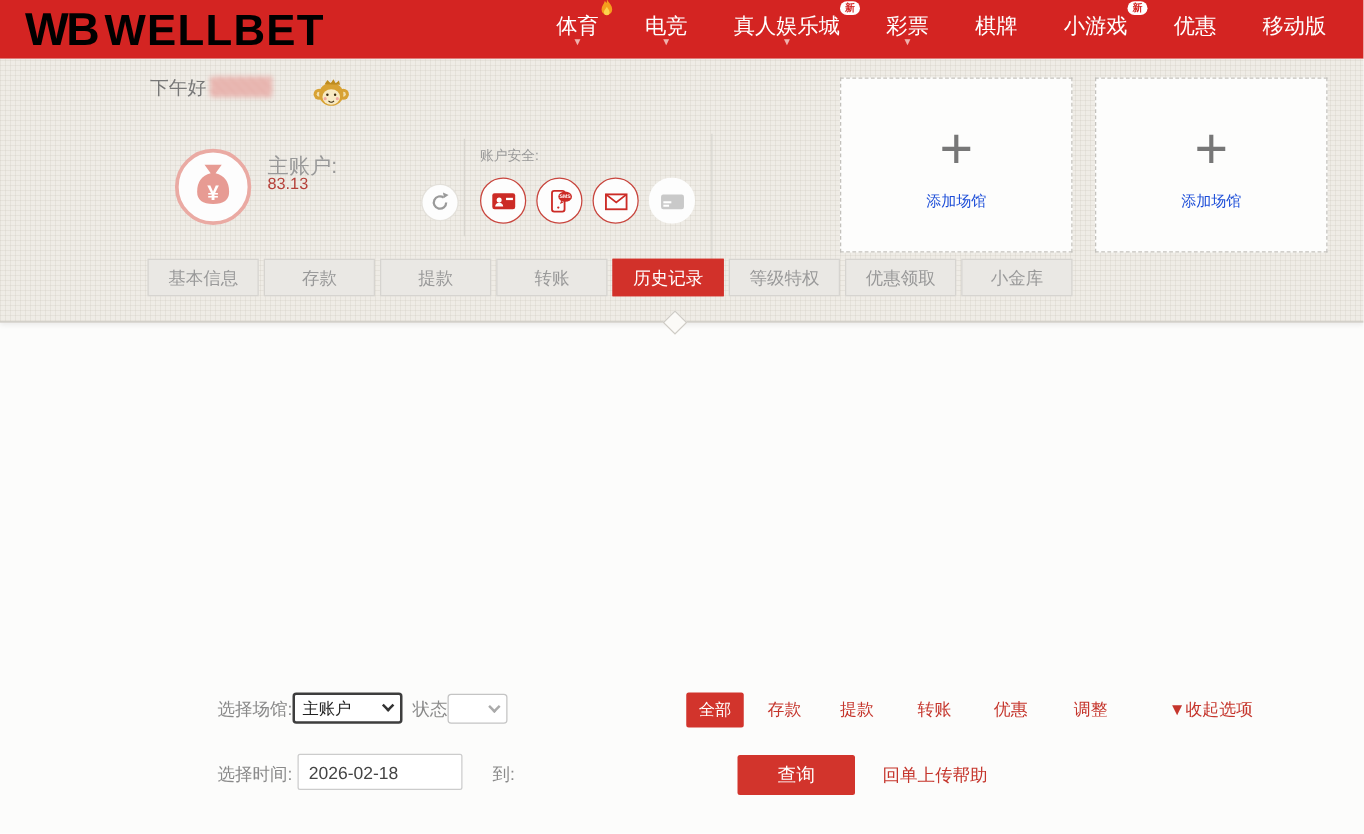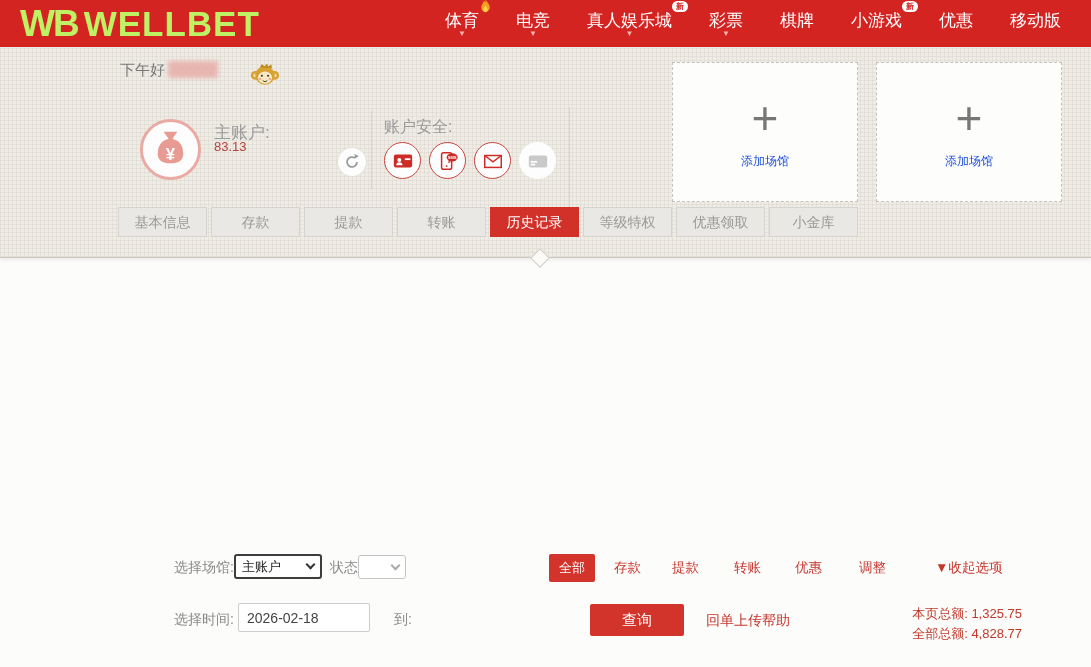--- a/index.html
+++ b/index.html
@@ -3,21 +3,21 @@
 <meta charset="utf-8">
 <style>
   * { margin:0; padding:0; box-sizing:border-box; }
   body { background:#fff; }
   .page {
     position:relative; width:1091px; height:667px; overflow:hidden;
     font-family:"Liberation Sans","DejaVu Sans",sans-serif; background:#fcfcfb;
   }
   
   .navbar { position:absolute; top:0; left:0; width:1091px; height:47px; background:#d42422; }
-  .logo { position:absolute; left:20px; top:3px; color:#bef264; cursor:pointer; display:flex; align-items:baseline;text-align:center; }
+  .logo { position:absolute; left:20px; top:3px; color:#000000; cursor:pointer; display:flex; align-items:baseline;text-align:center; }
   .logo-mark { font-size:37px; font-weight:800; letter-spacing:-2px; margin-right:6px; }
   .logo-text { font-size:35px; font-weight:800; letter-spacing:1px; }
   .nav { position:absolute; left:445px; top:0; height:47px; display:flex; align-items:center; gap:37px; }
   .nav-item { position:relative; height:100%; display:flex; align-items:center; padding-bottom:7px; color:#fff; font-size:17px; cursor:pointer; white-space:nowrap; }
   .nav-caret { position:absolute; top:29px; left:50%; transform:translateX(-50%); font-size:8px; color:#efb3ae; }
   .nav-badge { position:absolute; top:1px; right:-16px; background:#fff; color:#d42422; font-size:8px; line-height:11px; padding:0 4px; border-radius:6px; font-weight:bold; }
   .nav-flame { position:absolute; top:-1px; right:-13px; }
   
   .panel {
     position:absolute; top:47px; left:0; width:1091px; height:211px;
@@ -32,21 +32,21 @@
   .name-blur { width:50px; height:17px; margin-left:3px; border-radius:2px;
     background:linear-gradient(45deg,#eec5c0 25%,#e2a7a1 25% 50%,#eec5c0 50% 75%,#e2a7a1 75%);
     background-size:8px 8px; filter:blur(2px); }
   .monkey { margin-left:32px; display:inline-flex; }
   .moneybag { position:absolute; left:139px; top:71px; }
   .bal-label { position:absolute; left:214px; top:74px; font-size:17px; color:#999; }
   .bal-value { position:absolute; left:214px; top:92px; font-size:13px; color:#b5413a; }
   .refresh { position:absolute; left:338px; top:101px; width:28px; height:28px; border-radius:50%; background:#fdfdfd; display:flex; align-items:center; justify-content:center; cursor:pointer; box-shadow:0 0 0 1px #e3e0da; }
   .vdiv1 { position:absolute; left:371px; top:64px; width:1px; height:78px; background:#d8d5cf; }
   .vdiv2 { position:absolute; left:569px; top:60px; width:1px; height:128px; background:#d8d5cf; }
-  .sec-label { position:absolute; left:384px; top:70px; font-size:16px; color:#999; }
+  .sec-label { position:absolute; left:384px; top:70px; font-size:11px; color:#999; }
   .sec-icons { position:absolute; left:384px; top:95px; display:flex; gap:8px; }
   .sec-circle { width:37px; height:37px; border-radius:50%; background:#fdfdfd; border:1px solid #c8453d; display:flex; align-items:center; justify-content:center; cursor:pointer; }
   .sec-circle.disabled { border-color:transparent; cursor:default; }
   .add-panel { position:absolute; top:15px; width:186px; height:140px; background:#fdfdfc; border:1px dashed #c3c1bc; display:flex; flex-direction:column; align-items:center; justify-content:center; gap:12px; cursor:pointer; }
   .add-panel .plus { font-size:46px; font-weight:300; color:#777; line-height:1; }
   .add-panel .ap-label { font-size:12px; color:#1d4ed8; }
   .tabs { position:absolute; left:118px; top:160px; display:flex; gap:4px; }
   .tab { width:89px; height:30px; line-height:28px; text-align:center; font-size:14px; color:#999; background:#eae8e4; border:1px solid #d6d4d0; cursor:pointer; }
   .tab.active { background:#d2312a; border-color:#d2312a; color:#fff; }
   
@@ -234,26 +234,16 @@
     <span class="collapse">
       <span>▼</span><span>收起选项</span>
     </span>
 
     <span class="f-label" style="left:174px; top:353px;">选择时间:</span>
     <input class="date-input" style="left: 238px;" value="2026-02-18">
     <span class="f-label" style="left:394px; top:353px;">到:</span>
     <button class="btn-query">查询</button>
     <span class="help-link">回单上传帮助</span>
 
-    <div class="totals">
-      <div>
-        <span>本页总额:</span>
-        <span>1,325.75</span>
-      </div>
-      <div>
-        <span>全部总额:</span>
-        <span>4,828.77</span>
-      </div>
-    </div>
 
   </section>
 
 </div>
 
 </body></html>

